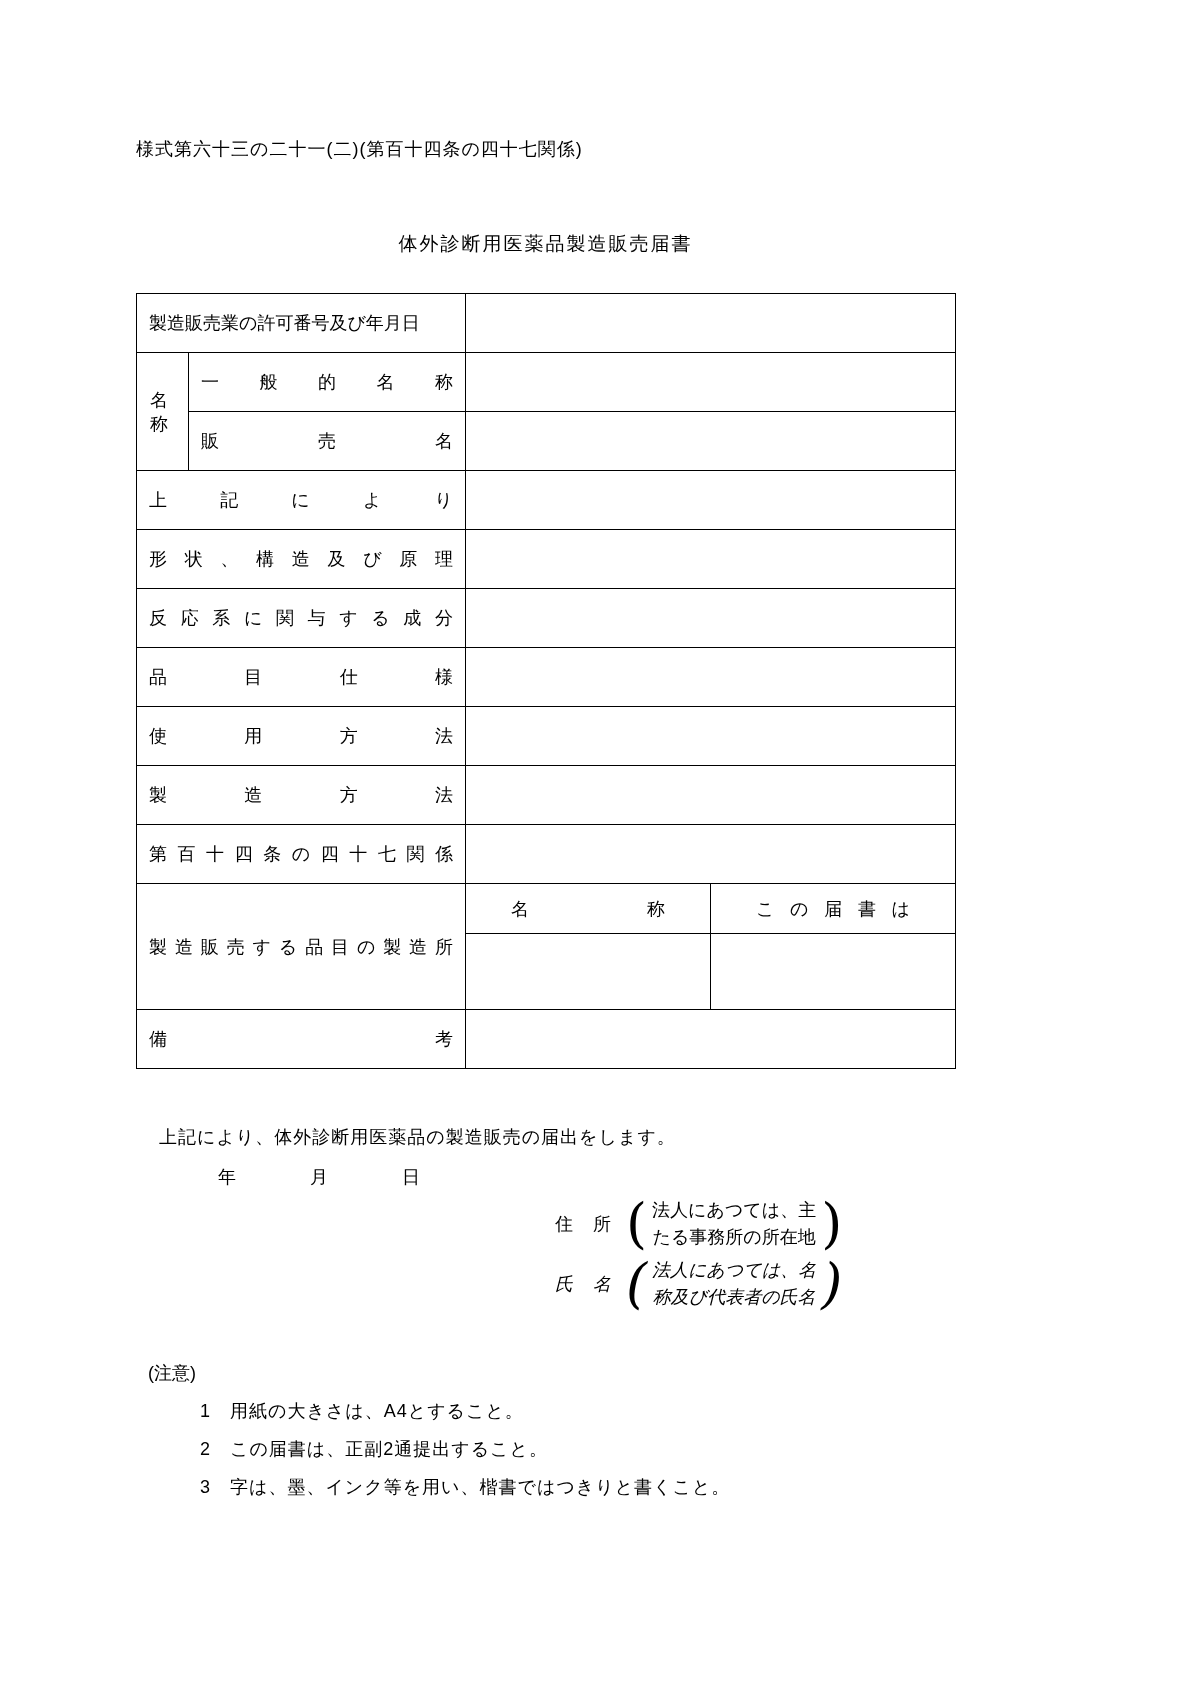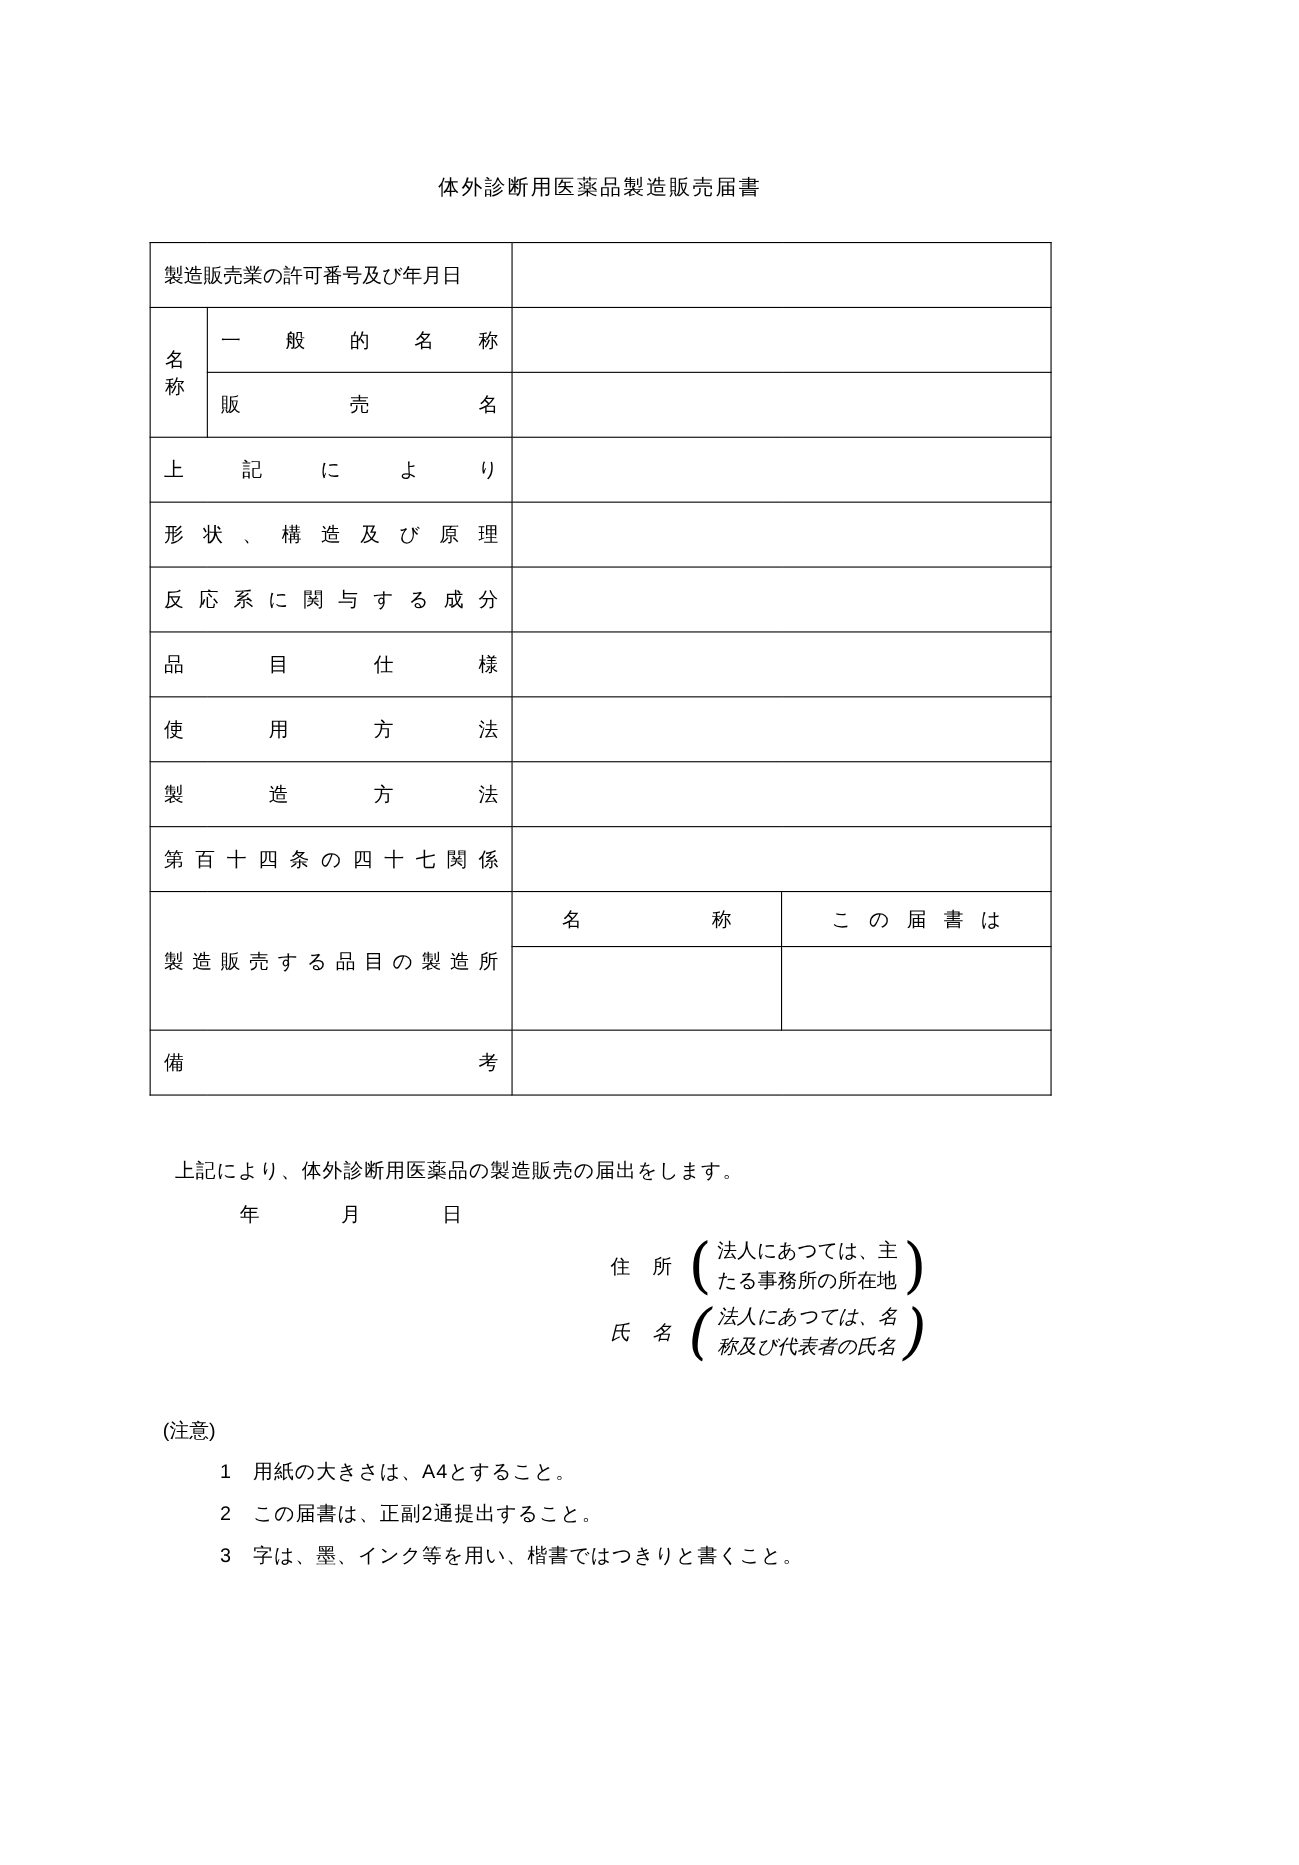--- a/index.html
+++ b/index.html
@@ -16,21 +16,21 @@
     margin-left: 136px;
     width: 819px;
     padding-top: 138px;
   }
   .form-number {
     font-size: 18px;
     line-height: 22px;
     letter-spacing: 1px;
   }
   .page-title {
-    margin-top: 22px;
+    margin-top: 73px;
     text-align: center;
     font-size: 19px;
     line-height: 22px;
     letter-spacing: 2px;
   }
 
   
   table.form {
     border-collapse: collapse;
     table-layout: fixed;
@@ -94,20 +94,21 @@
   .bigparen {
     font-family: "DejaVu Serif", serif;
     font-size: 54px;
     font-weight: normal;
     line-height: 58px;
     transform: scaleY(1.02);
   }
   .sig-note {
     margin: 0 5px;
     font-size: 18px;
+    text-align: center;
   }
   .sig-note div {
     line-height: 27px;
     white-space: nowrap;
   }
   .recipient {
     margin-top: 10px;
     padding-left: 59px;
     line-height: 24px;
     letter-spacing: 1px;
@@ -129,20 +130,21 @@
   }
   .note-text {
     letter-spacing: 1px;
   }
 </style>
 </head>
 <body>
 
 <div class="content">
 
+  <div class="form-number">様式第六十三の二十一(二)(第百十四条の四十七関係)</div>
 
   <div class="page-title">体外診断用医薬品製造販売届書</div>
 
   <table class="form">
     <colgroup>
       <col style="width:52px">
       <col style="width:277px">
       <col style="width:245px">
       <col style="width:245px">
     </colgroup>

